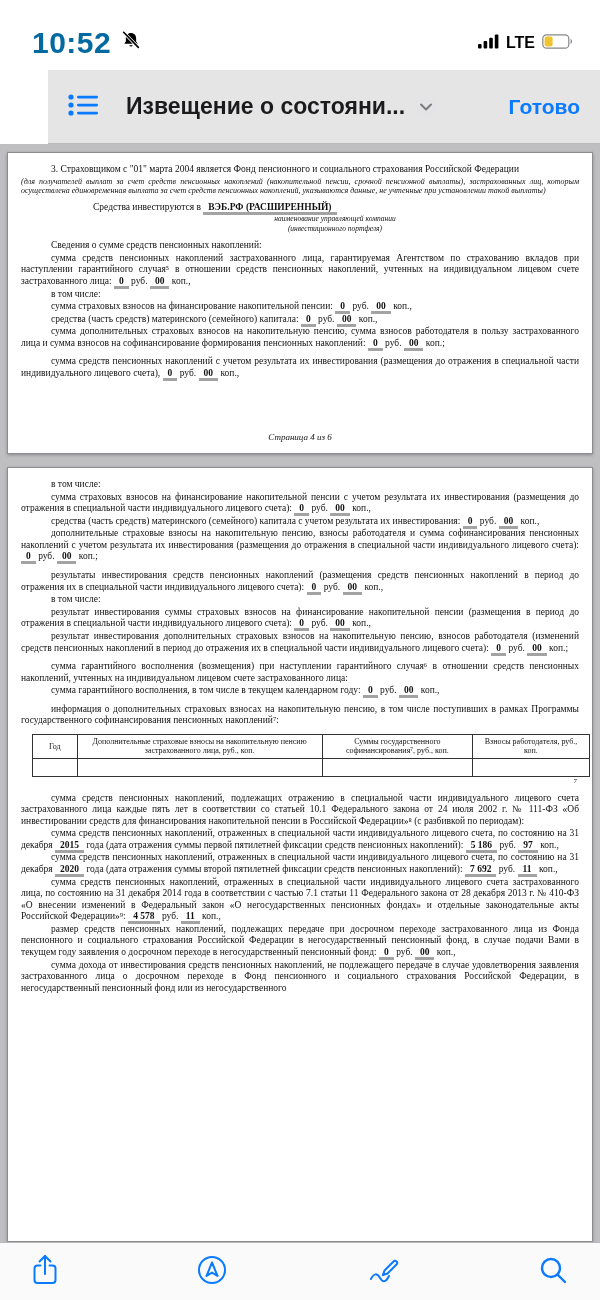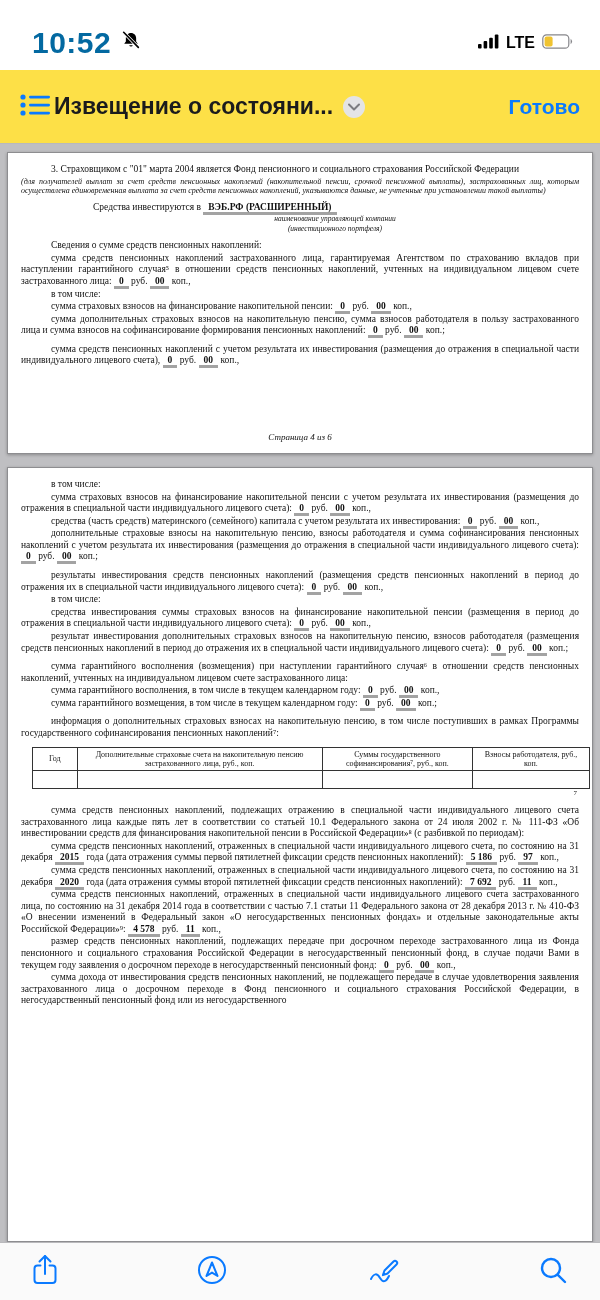--- a/index.html
+++ b/index.html
@@ -7,21 +7,21 @@
   body{font-family:"Liberation Sans","DejaVu Sans",sans-serif;background:#fff;display:flex;flex-direction:column;overflow:hidden;}
 
   
   .status-bar{height:70px;display:flex;align-items:center;justify-content:space-between;padding:16px 26px 0 32px;background:#fff;}
   .sb-left{display:flex;align-items:center;gap:9px;}
   .time{font-size:30px;font-weight:700;color:#0369a1;letter-spacing:.5px;}
   .sb-right{display:flex;align-items:center;gap:7px;}
   .lte{font-size:16px;font-weight:600;color:#000;}
 
   
-  .nav-bar{height:74px;display:flex;align-items:center;padding:0 20px;gap:4px;border-bottom:1px solid #b9b9bc;background:#fde047;}
+  .nav-bar{height:74px;display:flex;align-items:center;padding:0 20px;gap:28px;border-bottom:1px solid #b9b9bc;background:#e5e5e5;margin-left:48px;}
   .icon-btn{background:none;border:none;cursor:pointer;display:flex;align-items:center;justify-content:center;padding:0;}
   .title-wrap{flex:1;display:flex;align-items:center;gap:10px;min-width:0;}
   .doc-title{font-size:23px;font-weight:700;color:#1b1b1d;white-space:nowrap;overflow:hidden;}
   .title-menu{width:22px;height:22px;border-radius:50%;background:#e4e4e6;border:none;display:flex;align-items:center;justify-content:center;cursor:pointer;}
   .done-btn{font-size:21px;font-weight:600;color:#0a7aff;background:none;border:none;cursor:pointer;}
 
   
   .doc-area{flex:1;background:#bfbfc2;padding:8px 7px 0;display:flex;flex-direction:column;gap:13px;overflow:hidden;}
   .page{background:#fff;border:1px solid #8d8d90;box-shadow:0 1px 3px rgba(0,0,0,.28);padding:11px 13px 8px;font-family:"Liberation Serif","DejaVu Serif",serif;font-size:9.5px;line-height:1.22;color:#111;}
   .page1{height:302px;display:flex;flex-direction:column;overflow:hidden;}
@@ -115,45 +115,45 @@
     <div>
         <p class="para ind"><span>3. Страховщиком с "01" марта 2004 является Фонд пенсионного и социального страхования Российской Федерации</span></p>
         <p class="para note"><span>(для получателей выплат за счет средств пенсионных накоплений (накопительной пенсии, срочной пенсионной выплаты), застрахованных лиц, которым осуществлена единовременная выплата за счет средств пенсионных накоплений, указываются данные, не учтенные при установлении такой выплаты)</span></p>
         <p class="para invest gap"><span>Средства инвестируются в </span><span class="val">ВЭБ.РФ (РАСШИРЕННЫЙ)</span></p>
         <p class="para caption"><span>наименование управляющей компании</span></p>
         <p class="para caption"><span>(инвестиционного портфеля)</span></p>
         <p class="para ind gap"><span>Сведения о сумме средств пенсионных накоплений:</span></p>
         <p class="para ind"><span>сумма средств пенсионных накоплений застрахованного лица, гарантируемая Агентством по страхованию вкладов при наступлении гарантийного случая⁵ в отношении средств пенсионных накоплений, учтенных на индивидуальном лицевом счете застрахованного лица: </span><span class="val">0</span><span> руб. </span><span class="val">00</span><span> коп.,</span></p>
         <p class="para ind"><span>в том числе:</span></p>
         <p class="para ind"><span>сумма страховых взносов на финансирование накопительной пенсии: </span><span class="val">0</span><span> руб. </span><span class="val">00</span><span> коп.,</span></p>
+        <p class="para ind"><span>средства (часть средств) материнского (семейного) капитала: </span><span class="val">0</span><span> руб. </span><span class="val">00</span><span> коп.,</span></p>
         <p class="para ind"><span>сумма дополнительных страховых взносов на накопительную пенсию, сумма взносов работодателя в пользу застрахованного лица и сумма взносов на софинансирование формирования пенсионных накоплений: </span><span class="val">0</span><span> руб. </span><span class="val">00</span><span> коп.;</span></p>
         <p class="para ind gap"><span>сумма средств пенсионных накоплений с учетом результата их инвестирования (размещения до отражения в специальной части индивидуального лицевого счета), </span><span class="val">0</span><span> руб. </span><span class="val">00</span><span> коп.,</span></p>
       </div>
     <div class="page-footer">Страница 4 из 6</div>
   </section>
   <section class="page page2">
     <div>
         <p class="para ind"><span>в том числе:</span></p>
         <p class="para ind"><span>сумма страховых взносов на финансирование накопительной пенсии с учетом результата их инвестирования (размещения до отражения в специальной части индивидуального лицевого счета): </span><span class="val">0</span><span> руб. </span><span class="val">00</span><span> коп.,</span></p>
         <p class="para ind"><span>средства (часть средств) материнского (семейного) капитала с учетом результата их инвестирования: </span><span class="val">0</span><span> руб. </span><span class="val">00</span><span> коп.,</span></p>
         <p class="para ind"><span>дополнительные страховые взносы на накопительную пенсию, взносы работодателя и сумма софинансирования пенсионных накоплений с учетом результата их инвестирования (размещения до отражения в специальной части индивидуального лицевого счета): </span><span class="val">0</span><span> руб. </span><span class="val">00</span><span> коп.;</span></p>
         <p class="para ind gap"><span>результаты инвестирования средств пенсионных накоплений (размещения средств пенсионных накоплений в период до отражения их в специальной части индивидуального лицевого счета): </span><span class="val">0</span><span> руб. </span><span class="val">00</span><span> коп.,</span></p>
         <p class="para ind"><span>в том числе:</span></p>
-        <p class="para ind"><span>средства инвестирования суммы страховых взносов на финансирование накопительной пенсии (размещения в период до отражения в специальной части индивидуального лицевого счета): </span><span class="val">0</span><span> руб. </span><span class="val">00</span><span> коп.,</span></p>
-        <p class="para ind"><span>результат инвестирования дополнительных страховых взносов на накопительную пенсию, взносов работодателя (размещения средств пенсионных накоплений в период до отражения их в специальной части индивидуального лицевого счета): </span><span class="val">0</span><span> руб. </span><span class="val">00</span><span> коп.;</span></p>
+        <p class="para ind"><span>результат инвестирования суммы страховых взносов на финансирование накопительной пенсии (размещения в период до отражения в специальной части индивидуального лицевого счета): </span><span class="val">0</span><span> руб. </span><span class="val">00</span><span> коп.,</span></p>
+        <p class="para ind"><span>результат инвестирования дополнительных страховых взносов на накопительную пенсию, взносов работодателя (изменений средств пенсионных накоплений в период до отражения их в специальной части индивидуального лицевого счета): </span><span class="val">0</span><span> руб. </span><span class="val">00</span><span> коп.;</span></p>
         <p class="para ind gap"><span>сумма гарантийного восполнения (возмещения) при наступлении гарантийного случая⁶ в отношении средств пенсионных накоплений, учтенных на индивидуальном лицевом счете застрахованного лица:</span></p>
         <p class="para ind"><span>сумма гарантийного восполнения, в том числе в текущем календарном году: </span><span class="val">0</span><span> руб. </span><span class="val">00</span><span> коп.,</span></p>
-        <p class="para ind"><span>сумма гарантийного возмещения, в том числе в текущем календарном году: </span><span class="val">0</span><span> руб. </span><span class="val">00</span><span> коп.;</span></p>
         <p class="para ind gap"><span>информация о дополнительных страховых взносах на накопительную пенсию, в том числе поступивших в рамках Программы государственного софинансирования пенсионных накоплений⁷:</span></p>
       </div>
     <table class="contrib-table">
         <thead>
           <tr>
             <th>Год</th>
-            <th>Дополнительные страховые счета на накопительную пенсию застрахованного лица, руб., коп.</th>
+            <th>Дополнительные страховые взносы на накопительную пенсию застрахованного лица, руб., коп.</th>
             <th>Суммы государственного софинансирования⁷, руб., коп.</th>
             <th>Взносы работодателя, руб., коп.</th>
           </tr>
         </thead>
         <tbody>
           <tr>
             <td></td>
             <td></td>
             <td></td>
             <td></td>

